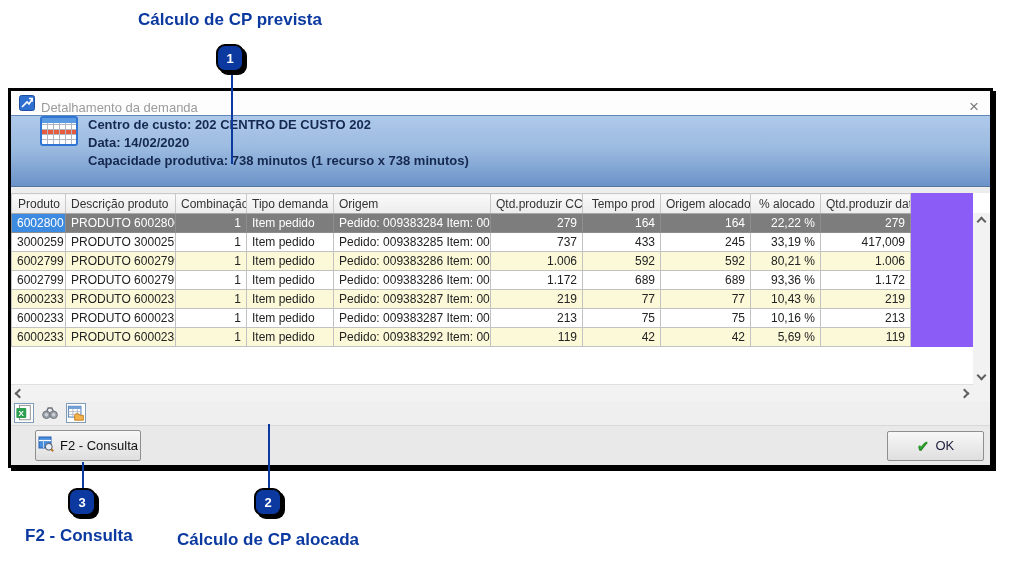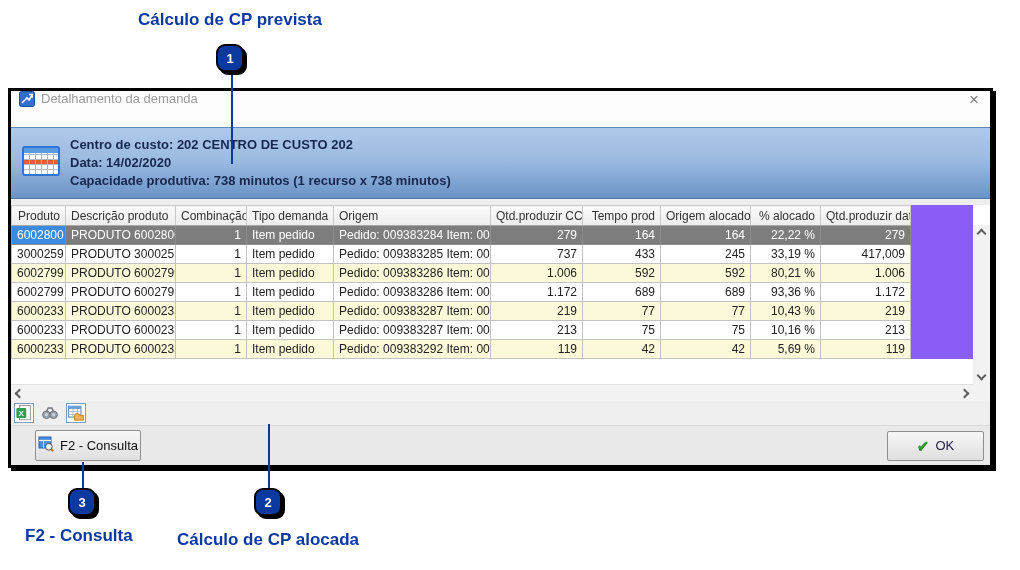--- a/index.html
+++ b/index.html
@@ -17,26 +17,26 @@
   .callout-label{position:absolute;font-size:17px;font-weight:700;color:var(--accent);white-space:nowrap;z-index:30;}
   .badge{position:absolute;width:28px;height:28px;background:var(--accent);border:2px solid #000;
          border-radius:9px;box-shadow:3px 3px 0 #000;display:flex;align-items:center;justify-content:center;z-index:30;}
   .badge span{color:#fff;font-size:13px;font-weight:700;}
   .cline{position:absolute;width:2px;background:var(--accent);z-index:20;}
 
   
   .dialog{position:absolute;left:8px;top:88px;width:985px;height:380px;background:#f0f0f0;
           border:3px solid #000;box-shadow:3px 3px 0 #000;display:flex;flex-direction:column;z-index:10;}
 
-  .titlebar{height:36px;background:#fdfdfd;display:flex;align-items:flex-start;padding:0 8px;flex:0 0 auto;}
+  .titlebar{height:24px;background:#fdfdfd;display:flex;align-items:flex-end;padding:0 8px;flex:0 0 auto;}
   .titlebar .title{margin-left:6px;font-size:13px;color:#9b9b9b;flex:1;}
   .close-btn{font-size:17px;color:#7a7a7a;line-height:17px;padding:0 3px;cursor:default;}
 
   .band{height:72px;flex:0 0 auto;border-top:1px solid #6088b8;border-bottom:1px solid #54779f;
-        background:linear-gradient(#aec9ea,#9cbbe0 45%,#6b93c8);display:flex;align-items:center;padding-left:11px;}
+        background:linear-gradient(#aec9ea,#9cbbe0 45%,#6b93c8);display:flex;align-items:flex-start;padding-left:29px;}
   .band-text{margin-left:10px;color:#15284f;font-weight:700;font-size:13px;line-height:18px;}
 
   .tablezone{flex:1 1 auto;display:flex;background:#8b5cf6;border-top:6px solid #ededed;min-height:0;}
   .tz-left{flex:1 1 auto;display:flex;flex-direction:column;min-width:0;}
   .tz-fill{flex:1 1 auto;background:#fff;}
 
   table.grid{table-layout:fixed;width:899px;border-collapse:collapse;font-size:12px;flex:0 0 auto;}
   table.grid th{height:20px;background:linear-gradient(#fafafa,#ececec);border:1px solid #c9c9c9;
                 border-bottom:1px solid #a8a8a8;color:#333;font-weight:400;padding:1px 5px;white-space:nowrap;overflow:hidden;}
   table.grid td{height:19px;border:1px solid #c2c2c2;padding:1px 5px;color:#222;background:#fff;

